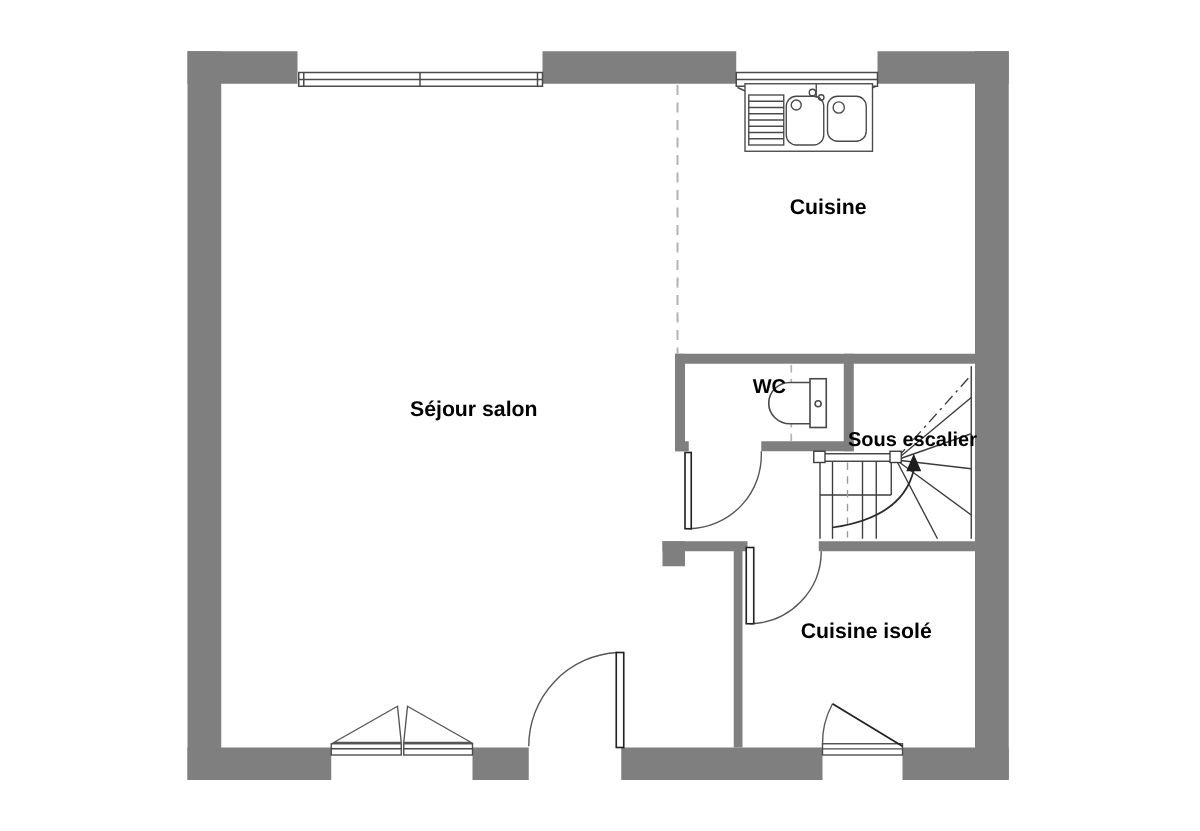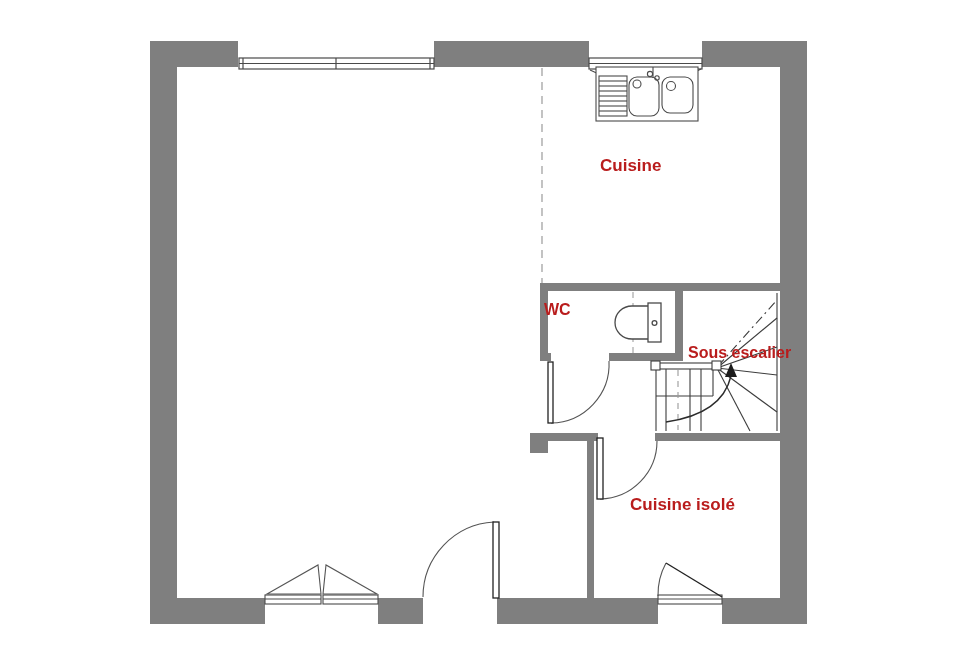--- a/index.html
+++ b/index.html
@@ -1,20 +1,20 @@
 <!DOCTYPE html>
 <html><head>
 <meta charset="utf-8">
 <style>
   html,body{margin:0;padding:0;background:#ffffff;}
   #plan{position:relative;width:960px;height:665px;background:#ffffff;overflow:hidden;
         font-family:"Liberation Sans", sans-serif;}
   .wall{position:absolute;background:#7f7f7f;}
-  .room-label{position:absolute;font-weight:bold;color:#b91c1c;font-size:17px;
-              text-align:left;white-space:nowrap;z-index:5;}
+  .room-label{position:absolute;font-weight:bold;color:#000000;font-size:17px;
+              text-align:center;white-space:nowrap;z-index:5;}
   .room-label.small{font-size:16px;}
   svg.overlay{position:absolute;left:0;top:0;z-index:3;}
 </style>
 </head>
 <body>
 
 <div id="plan">
 
   <div class="wall" style="left:150px;top:41px;width:88px;height:26px;"></div>
   <div class="wall" style="left:434px;top:41px;width:155px;height:26px;"></div>
@@ -128,18 +128,19 @@
       <line x1="717" y1="368" x2="750" y2="431"></line>
       <line x1="718" y1="366" x2="777" y2="300" stroke-dasharray="9 4 2 4"></line>
       <rect x="656" y="363" width="63" height="6" fill="#ffffff"></rect>
       <rect x="651" y="361" width="9" height="9" fill="#ffffff"></rect>
       <rect x="712" y="361" width="9" height="9" fill="#ffffff"></rect>
       <path d="M666,422 Q722,414 731,376" stroke="#2b2b2b" stroke-width="1.4"></path>
       <polygon points="731,363 725,377 737,377" fill="#1c1c1c" stroke="none"></polygon>
     </g>
   </svg>
 
+  <div class="room-label" style="left:300px;top:318px;width:158px;">Séjour salon</div>
   <div class="room-label" style="left:600px;top:156px;width:125px;">Cuisine</div>
-  <div class="room-label small" style="left:544px;top:301px;width:55px;">WC</div>
-  <div class="room-label small" style="left:672px;top:344px;width:116px;margin-left:16px;">Sous escalier</div>
+  <div class="room-label small" style="left:588px;top:301px;width:55px;">WC</div>
+  <div class="room-label small" style="left:672px;top:344px;width:116px;">Sous escalier</div>
   <div class="room-label" style="left:630px;top:495px;width:126px;">Cuisine isolé</div>
 
 </div>
 
 </body></html>

